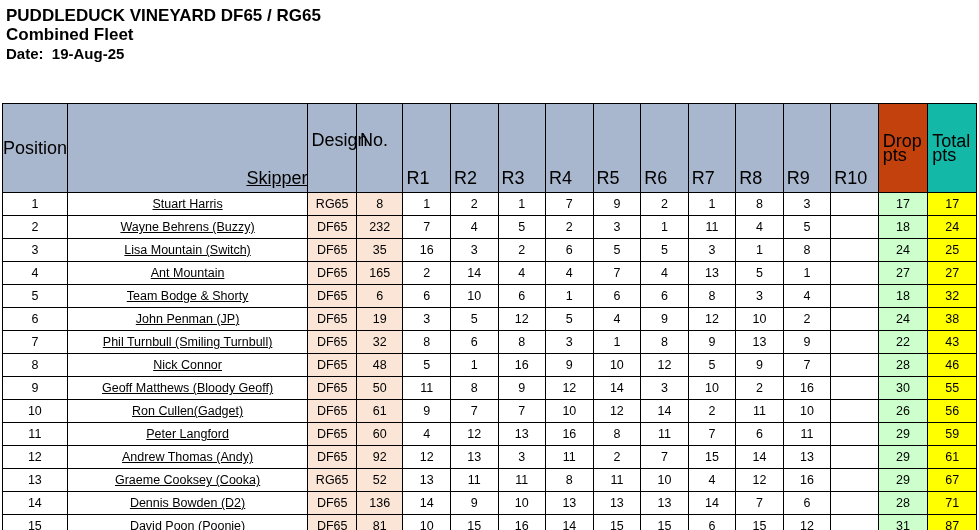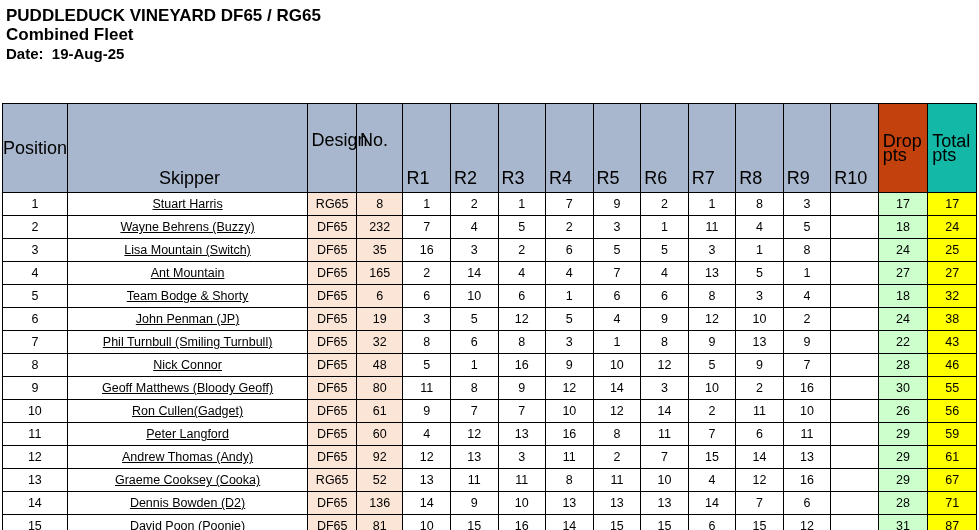--- a/index.html
+++ b/index.html
@@ -54,22 +54,23 @@
     vertical-align: bottom;
     padding-bottom: 3px;
     font-size: 18px;
   }
   tr.head td.pos {
     vertical-align: middle;
     text-align: center;
     padding-bottom: 0;
   }
   tr.head td.skipper {
-    text-align: center;
+    text-align: right;
     padding-left: 4px;
+    text-decoration: underline;
   }
   tr.head td.design,
   tr.head td.no {
     vertical-align: middle;
     text-align: left;
     padding-left: 3px;
     padding-bottom: 16px;
   }
   tr.head td.race {
     text-align: left;
@@ -303,21 +304,21 @@
         <td class="c-race">9</td>
         <td class="c-race">7</td>
         <td class="c-r10"></td>
         <td class="c-drop">28</td>
         <td class="c-total">46</td>
       </tr>
       <tr>
         <td class="c-pos">9</td>
         <td class="c-skipper">Geoff Matthews (Bloody Geoff)</td>
         <td class="c-design">DF65</td>
-        <td class="c-no">80</td>
+        <td class="c-no">50</td>
         <td class="c-race">11</td>
         <td class="c-race">8</td>
         <td class="c-race">9</td>
         <td class="c-race">12</td>
         <td class="c-race">14</td>
         <td class="c-race">3</td>
         <td class="c-race">10</td>
         <td class="c-race">2</td>
         <td class="c-race">16</td>
         <td class="c-r10"></td>

